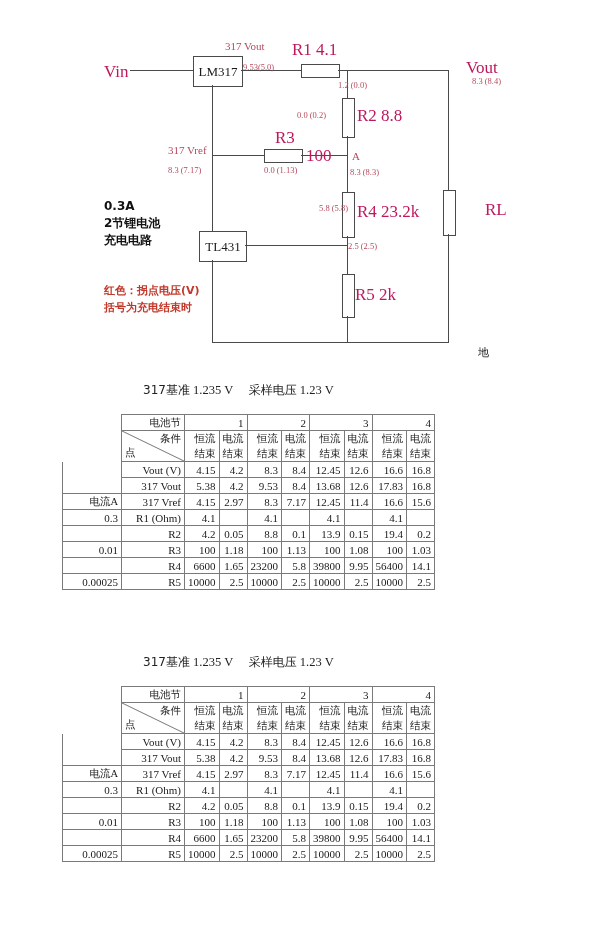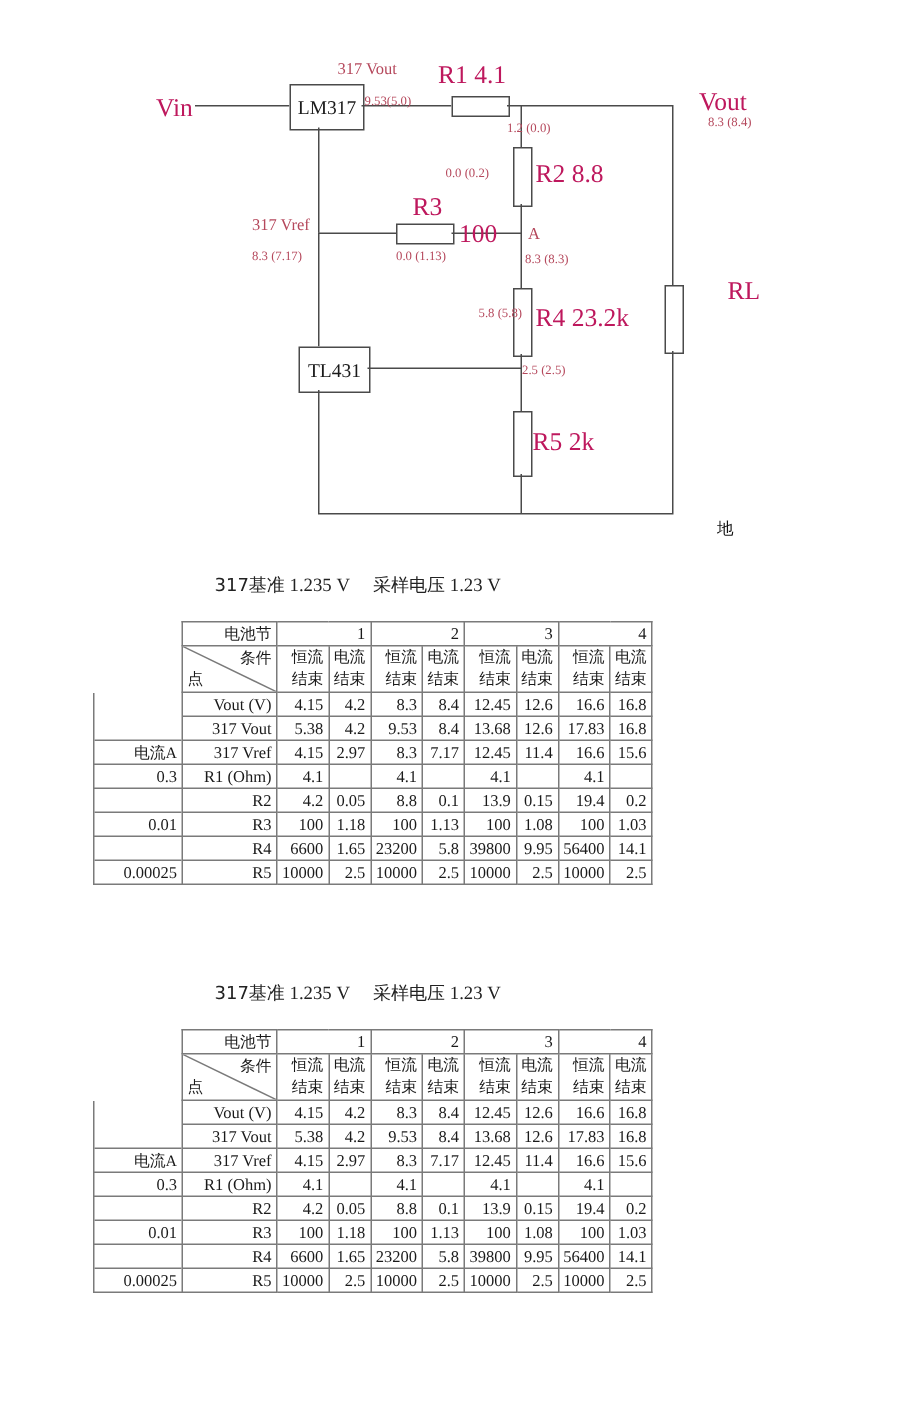--- a/index.html
+++ b/index.html
@@ -109,23 +109,32 @@
 
   <div class="redlbl" style="left:352px;top:150px;font-size:11px;">A</div>
   <div class="redsm" style="left:350px;top:167px;">8.3 (8.3)</div>
 
   <div class="lbl" style="left:357px;top:202px;">R4  23.2k</div>
   <div class="redsm" style="left:295px;top:203px;margin-left:24px;">5.8 (5.8)</div>
 
   <div class="lbl" style="left:355px;top:285px;">R5  2k</div>
   <div class="redsm" style="left:348px;top:241px;">2.5 (2.5)</div>
 
-  <div class="lbl" style="left:485px;top:184px;">RL</div>
+  <div class="lbl" style="left:485px;top:200px;">RL</div>
   <div class="cn-bold" style="left:478px;top:344px;font-weight:normal;font-size:11px;">地</div>
 
+  <div class="cn-bold" style="left:104px;top:198px;">
+    <span>0.3A</span><br>
+    <span>2节锂电池</span><br>
+    <span>充电电路</span>
+  </div>
+  <div class="cn-red" style="left:104px;top:282px;">
+    <span>红色：拐点电压(V)</span><br>
+    <span>括号为充电结束时</span>
+  </div>
 </div>
 
 <div class="tblwrap" style="top:382px;">
   <div class="cap" style="left:143px;top:0px;">
     <span class="cn">317基准</span>
     <span>1.235 V</span>
     &nbsp;&nbsp;&nbsp;
     <span class="cn">采样电压</span>
     <span>1.23 V</span>
   </div>

